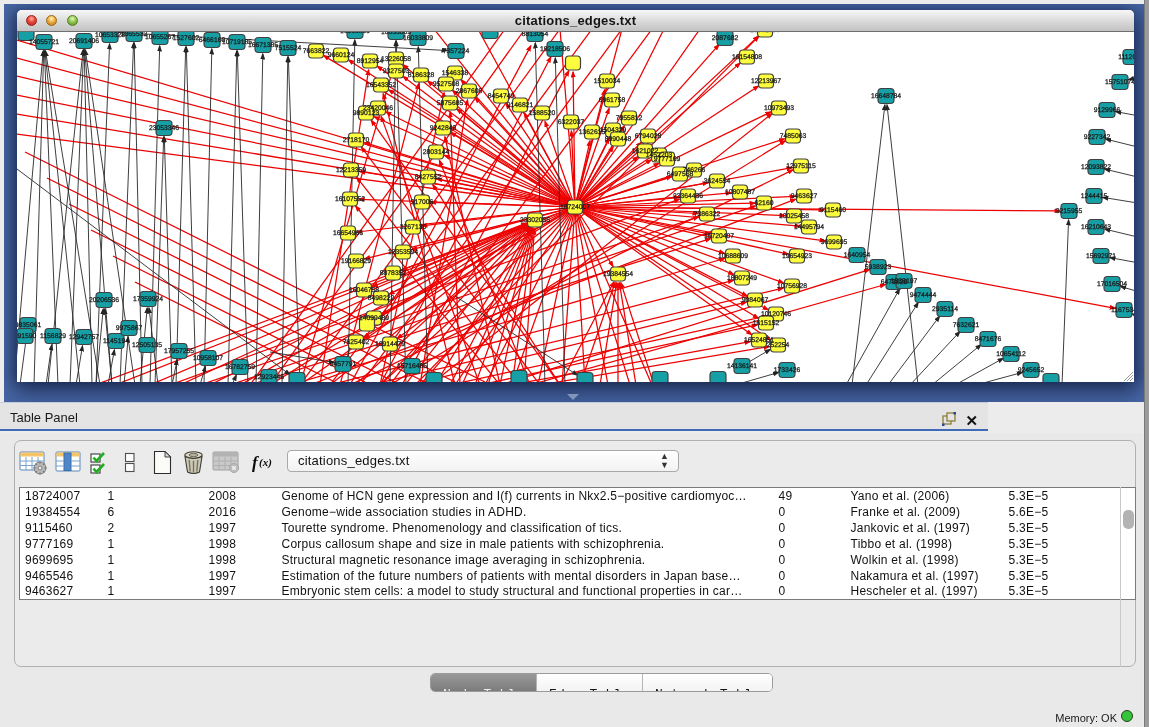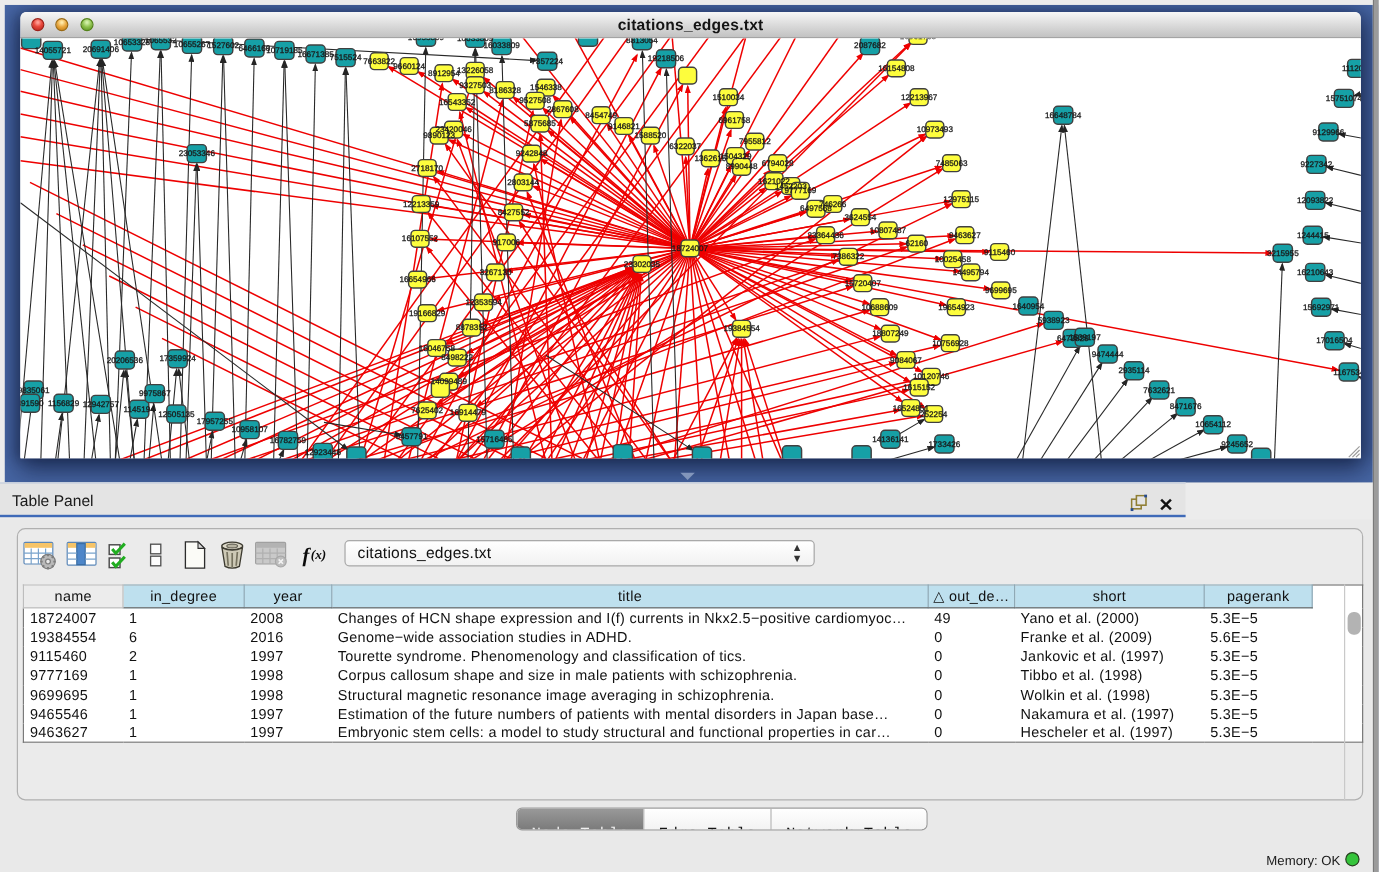--- a/index.html
+++ b/index.html
@@ -695,37 +695,27 @@
 </g>
 
 <g transform="translate(235,2)">
  <text x="0" y="16" font-family="Liberation Serif, serif" font-style="italic" font-weight="bold" font-size="17" fill="#0a0a0a">f</text>
  <text x="7" y="14" font-family="Liberation Serif, serif" font-style="italic" font-weight="bold" font-size="11" fill="#0a0a0a">(x)</text>
 </g>
 </svg>
     <div id="combo">citations_edges.txt<div class="arrows">▲<br>▼</div></div>
     <table>
       <tbody>
-          <tr>
-        <th class="c0">name</th>
-            <th class="c1">in_degree</th>
-            <th class="c2">year</th>
-            <th class="c3">title</th>
-        <th class="c4">△ out_de…</th>
-            <th class="c5">short</th>
-            <th class="c6">pagerank</th>
-            <th class="c7"></th>
-      </tr>
       <tr>
             <td class="c0">18724007</td>
             <td class="c1">1</td>
             <td class="c2">2008</td>
-            <td class="c3">Changes of HCN shape expression and I(f) currents in Nkx2.5−positive cardiomyoc…</td>
+            <td class="c3">Genome of HCN gene expression and I(f) currents in Nkx2.5−positive cardiomyoc…</td>
             <td class="c4">49</td>
-            <td class="c5">Yano et al. (2000)</td>
+            <td class="c5">Yano et al. (2006)</td>
             <td class="c6">5.3E−5</td>
             <td class="c7"></td>
           </tr>
 <tr>
             <td class="c0">19384554</td>
             <td class="c1">6</td>
             <td class="c2">2016</td>
             <td class="c3">Genome−wide association studies in ADHD.</td>
             <td class="c4">0</td>
             <td class="c5">Franke et al. (2009)</td>

